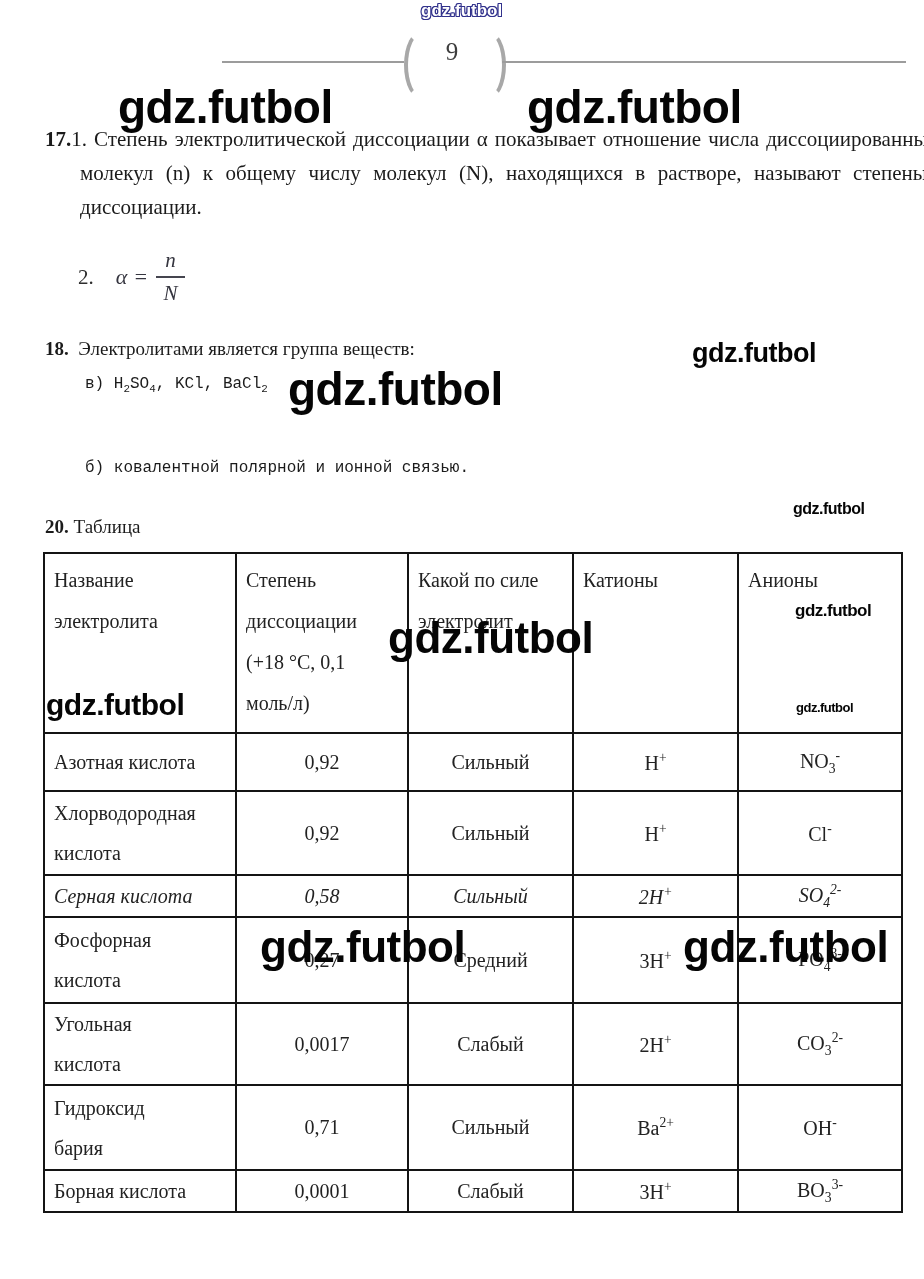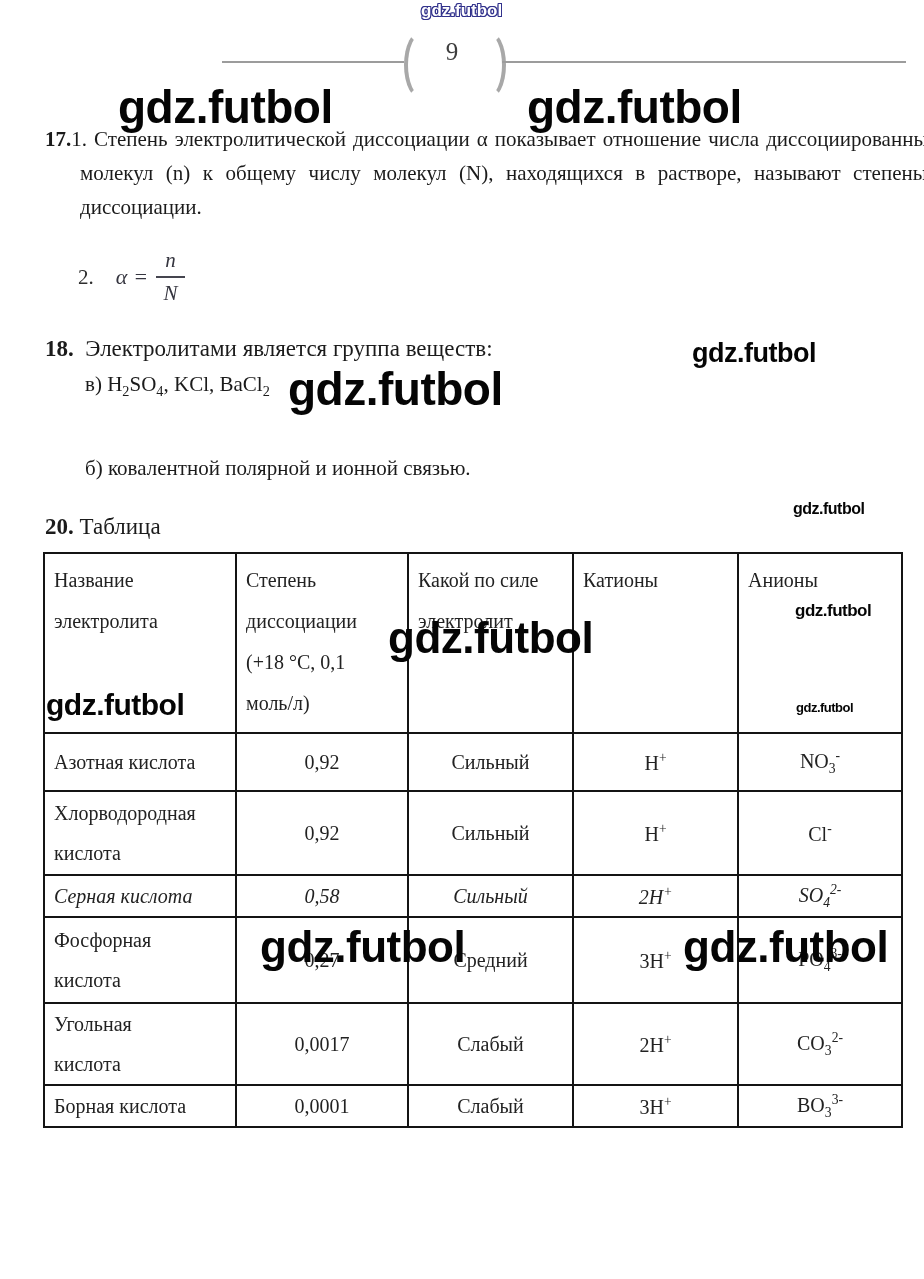--- a/index.html
+++ b/index.html
@@ -39,22 +39,22 @@
        0   -1px 0 #32328c, 0    1px 0 #32328c;
   }
 
   
   .para {
     position:absolute; left:45px; width:858px;
     font-size:21px; line-height:34px; margin:0;
   }
   .p17 { top:122px; text-align:justify; padding-left:35px; text-indent:-35px; }
   .num { font-weight:bold; }
-  .headline { position:absolute; left:45px; font-size:23px; line-height:30px; white-space:nowrap; }
-  .answer   { position:absolute; left:85px; font-size:21px; line-height:30px; white-space:nowrap; }
+  .headline { position:absolute; left:45px; font-size:19px; line-height:30px; white-space:nowrap; }
+  .answer   { position:absolute; left:85px; font-size:16px; line-height:30px; white-space:nowrap;font-family:Liberation Mono, monospace; }
 
   
   .formula {
     position:absolute; left:78px; top:248px;
     display:flex; align-items:center; font-size:22px; color:#2e2e2e;
   }
   .flbl { margin-right:22px; font-size:21px; }
   .alpha, .eq, .frac { font-style:italic; color:#35353f; }
   .eq { margin:0 8px 0 6px; }
   .frac { display:inline-flex; flex-direction:column; align-items:center; font-size:21px; }
@@ -187,20 +187,30 @@
         </tr>
         <tr style="height: 82px;">
           <td class="name">
             <div class="nl">Угольная</div>
             <div class="nl">кислота</div>
           </td>
           <td>0,0017</td>
           <td>Слабый</td>
           <td class="chem">2H<sup>+</sup></td>
           <td class="chem">CO<sub>3</sub><sup>2-</sup></td>
+        </tr>
+        <tr style="height: 85px;">
+          <td class="name">
+            <div class="nl">Гидроксид</div>
+            <div class="nl">бария</div>
+          </td>
+          <td>0,71</td>
+          <td>Сильный</td>
+          <td class="chem">Ba<sup>2+</sup></td>
+          <td class="chem">OH<sup>-</sup></td>
         </tr>
         <tr style="height: 40px;">
           <td class="name">
             <div class="nl">Борная кислота</div>
           </td>
           <td>0,0001</td>
           <td>Слабый</td>
           <td class="chem">3H<sup>+</sup></td>
           <td class="chem">BO<sub>3</sub><sup>3-</sup></td>
         </tr>

